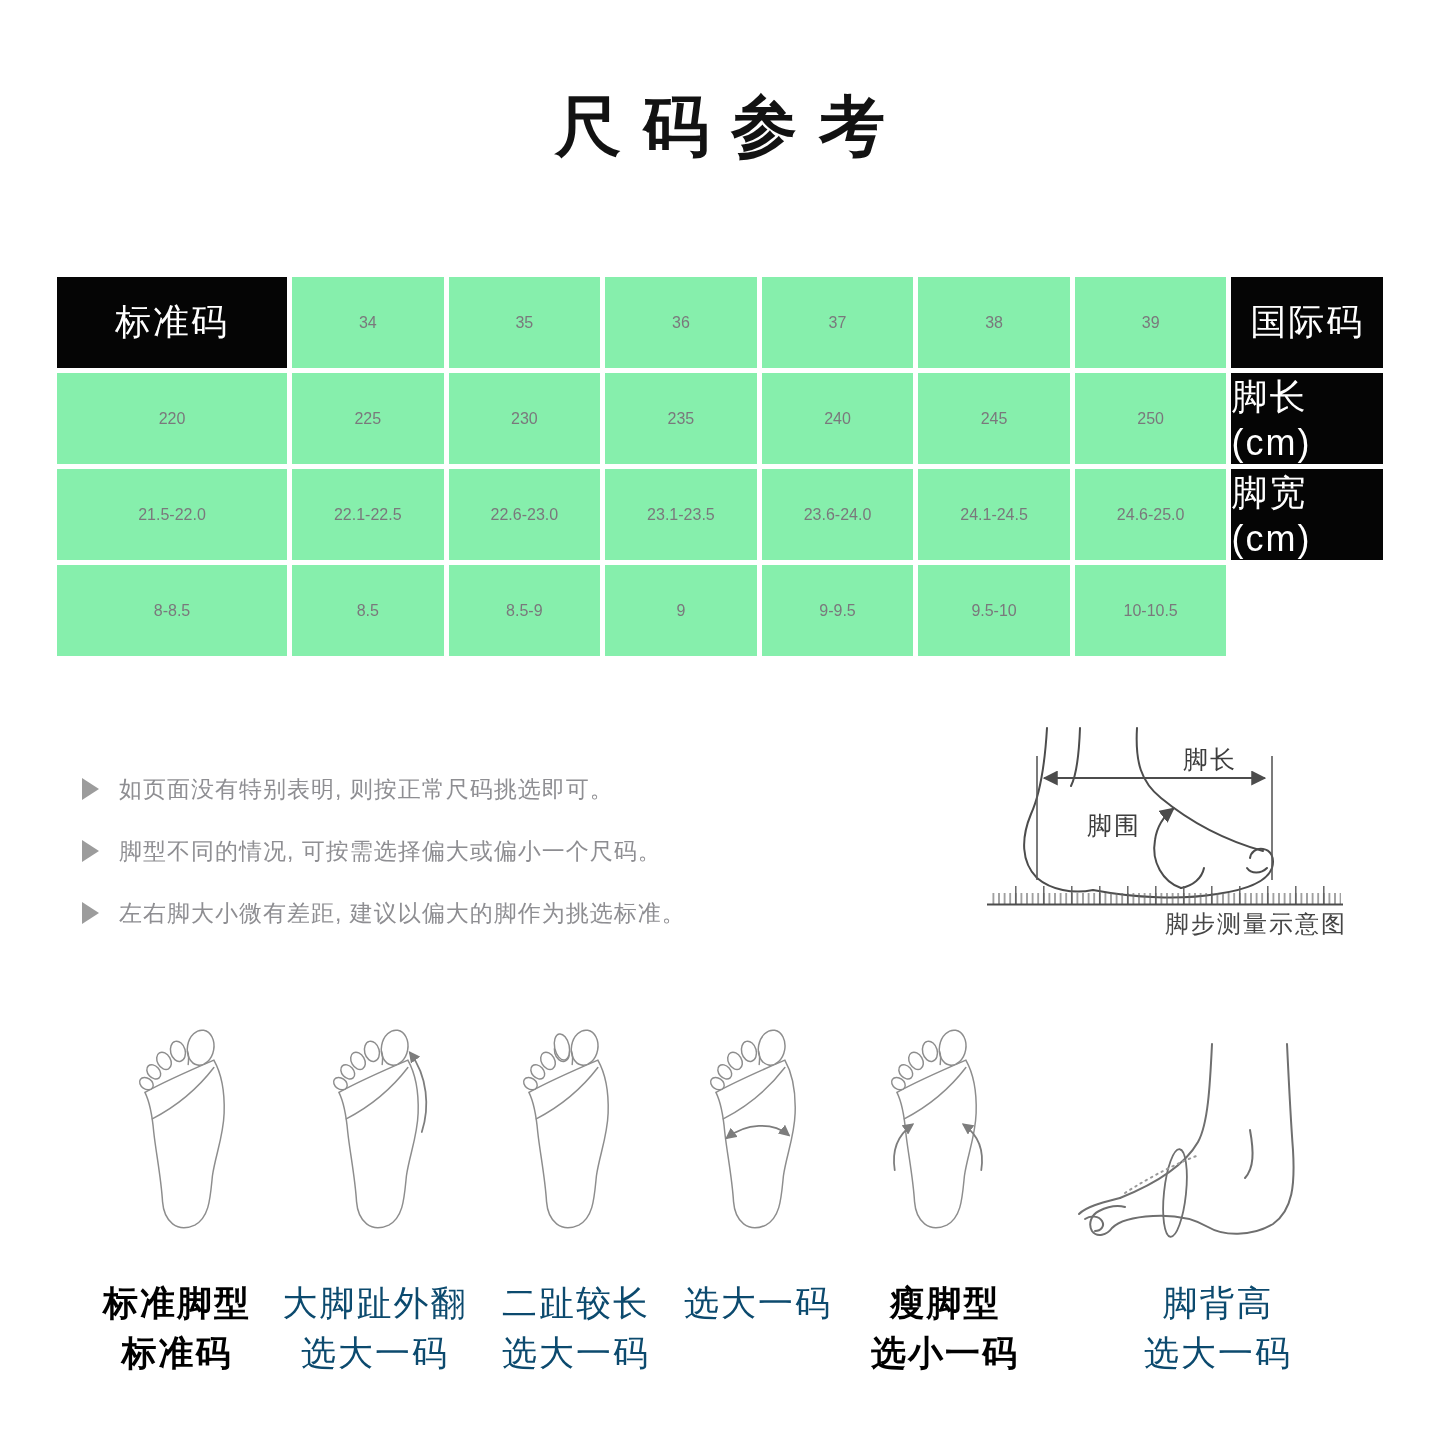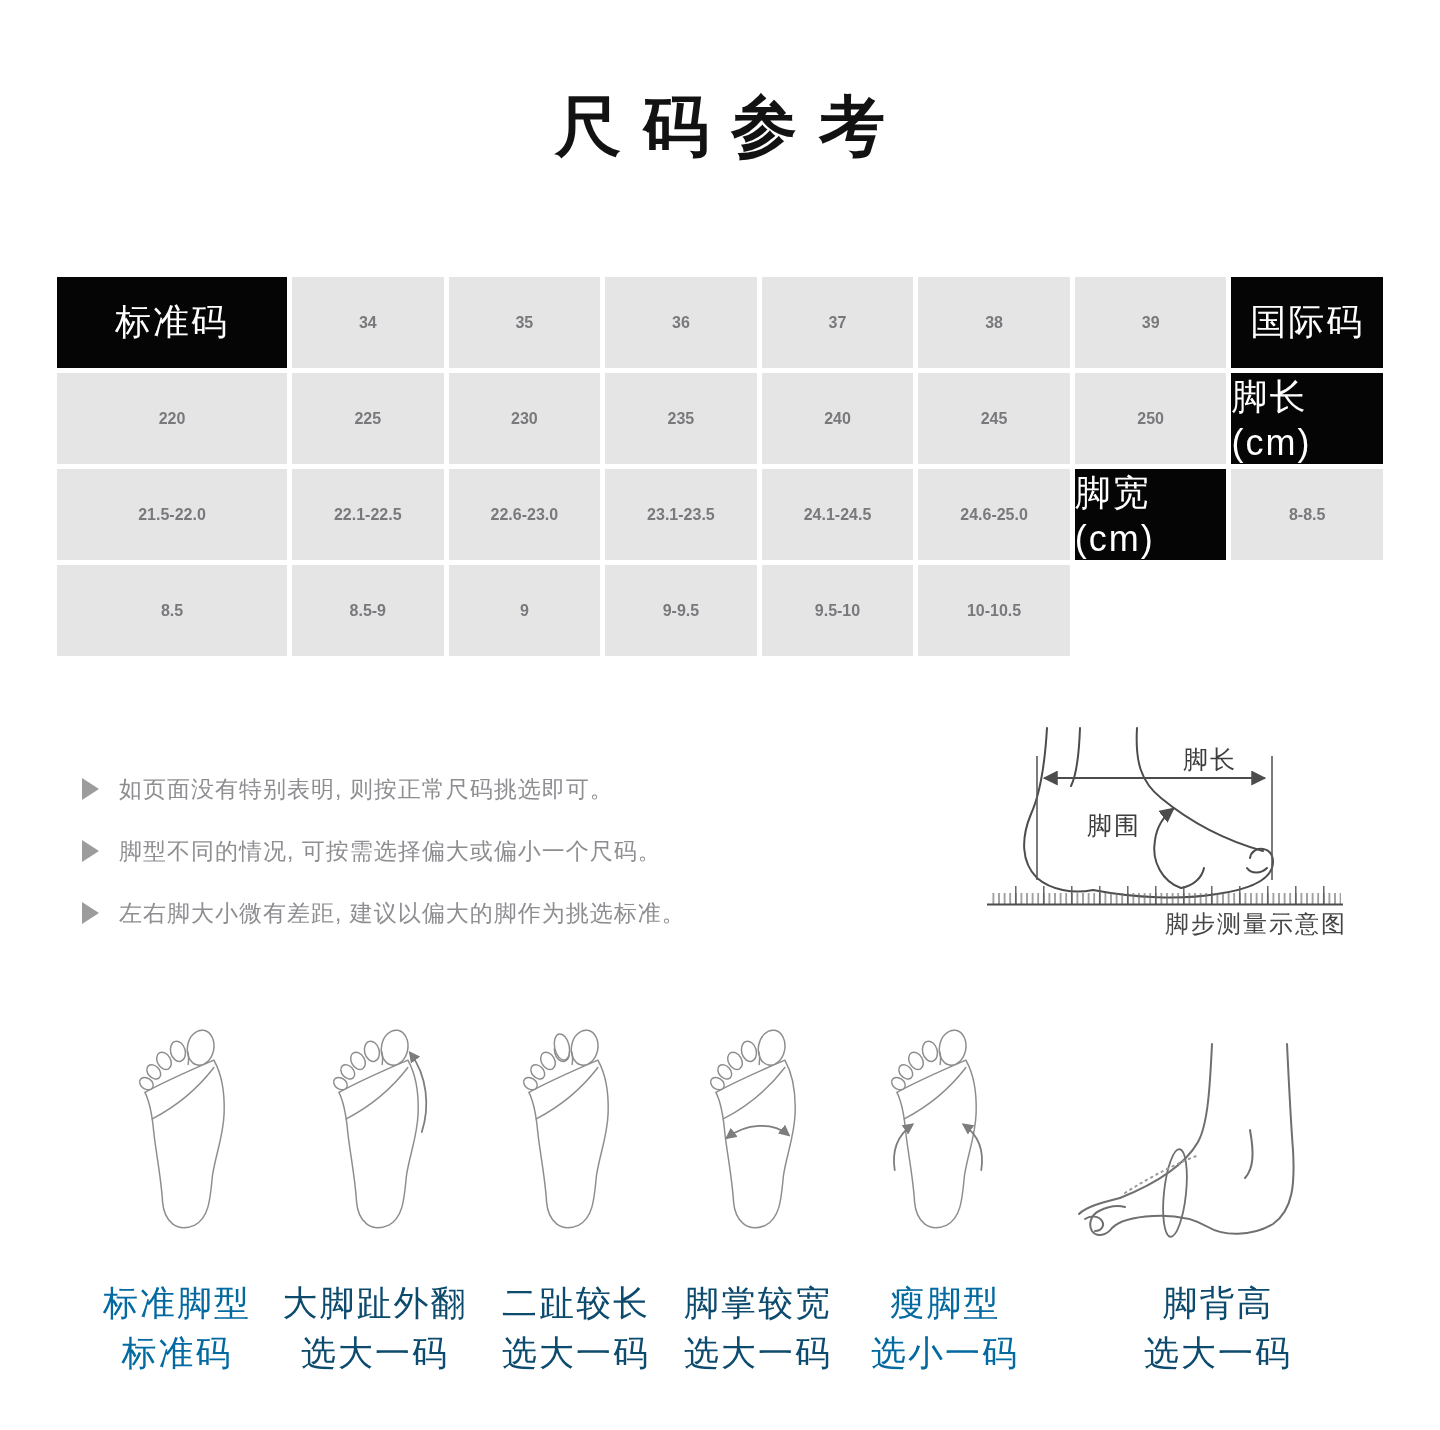--- a/index.html
+++ b/index.html
@@ -12,21 +12,21 @@
            font-size:66px; font-weight:600; color:#121212; letter-spacing:22px; text-indent:22px; }
   .subtitle { position:absolute; top:172px; left:0; width:100%; text-align:center;
               font-size:27px; font-weight:300; color:#2c2c2c; letter-spacing:13px; text-indent:13px; }
 
   
   .size-table { position:absolute; left:57px; top:277px; width:1326px;
                 display:grid; grid-template-columns:230px repeat(7,1fr);
                 grid-auto-rows:91px; gap:5px; background:#fff; }
   .size-table .cell { display:flex; align-items:center; justify-content:center; }
   .size-table .th { background:#050505; color:#ffffff; font-size:36px; font-weight:500; letter-spacing:2px; }
-  .size-table .td { background:#e5e5e5; color:#7a787c; font-weight:700; }
+  .size-table .td { background:#86efac; color:#7a787c; font-weight:400; }
 
   
   .tips { position:absolute; left:82px; top:758px; }
   .tip { display:flex; align-items:center; height:62px; }
   .tip-arrow { width:0; height:0; border-top:11px solid transparent; border-bottom:11px solid transparent;
                border-left:17px solid #9c9c9c; margin-right:20px; flex:none; }
   .tip-text { font-size:23px; color:#8e8e92; letter-spacing:1px; }
 
   
   .measure { position:absolute; left:985px; top:722px; width:362px; height:215px; }
@@ -36,21 +36,21 @@
   .svg-label { font-size:25px; fill:#3d3d3d; letter-spacing:2px; }
 
   
   .foot { position:absolute; top:1022px; width:110px; height:220px; }
   .foot svg { display:block; width:110px; height:220px; }
   .foot-side { position:absolute; left:1065px; top:1038px; width:235px; height:205px; }
   .foot-side svg { display:block; width:235px; height:205px; }
 
   .foot-label { position:absolute; top:1278px; width:260px; text-align:center; }
   .foot-label .l1, .foot-label .l2 { font-size:35px; font-weight:500; color:#0c4a6e; line-height:50px; letter-spacing:2px; }
-  .foot-label.gold .l1, .foot-label.gold .l2 { color:#0369a1; }
+  .foot-label.gold .l1, .foot-label.gold .l2 { color:#000000;font-weight:bold; }
 
   .stroke { fill:none; stroke:#8d8d8d; stroke-width:2; stroke-linecap:round; stroke-linejoin:round; }
   .fillwhite { fill:#ffffff; stroke:#8d8d8d; stroke-width:2; }
   .arrowline { fill:none; stroke:#7d7d7d; stroke-width:2.4; stroke-linecap:round; }
   .mline { fill:none; stroke:#4c4c4c; stroke-width:2; stroke-linecap:round; stroke-linejoin:round; }
   .mthin { fill:none; stroke:#5a5a5a; stroke-width:1.6; }
 </style>
 </head>
 <body>
 
@@ -74,20 +74,21 @@
     <div class="cell td r1">235</div>
     <div class="cell td r1">240</div>
     <div class="cell td r1">245</div>
     <div class="cell td r1">250</div>
 
     <div class="cell th r2">脚长(cm)</div>
     <div class="cell td r2">21.5-22.0</div>
     <div class="cell td r2">22.1-22.5</div>
     <div class="cell td r2">22.6-23.0</div>
     <div class="cell td r2">23.1-23.5</div>
+    <div class="cell td r2">23.6-24.0</div>
     <div class="cell td r2">24.1-24.5</div>
     <div class="cell td r2">24.6-25.0</div>
 
     <div class="cell th r3">脚宽(cm)</div>
     <div class="cell td r3">8-8.5</div>
     <div class="cell td r3">8.5</div>
     <div class="cell td r3">8.5-9</div>
     <div class="cell td r3">9</div>
     <div class="cell td r3">9-9.5</div>
     <div class="cell td r3">9.5-10</div>
@@ -221,21 +222,20 @@
   </div>
   <div class="foot-label" style="left:245px">
     <div class="l1">大脚趾外翻</div>
     <div class="l2">选大一码</div>
   </div>
   <div class="foot-label" style="left:446px">
     <div class="l1">二趾较长</div>
     <div class="l2">选大一码</div>
   </div>
   <div class="foot-label" style="left:628px">
-    <div class="l1">脚掌较宽</div>
     <div class="l2">选大一码</div>
   </div>
   <div class="foot-label gold" style="left:815px">
     <div class="l1">瘦脚型</div>
     <div class="l2">选小一码</div>
   </div>
   <div class="foot-label" style="left:1088px">
     <div class="l1">脚背高</div>
     <div class="l2">选大一码</div>
   </div>

